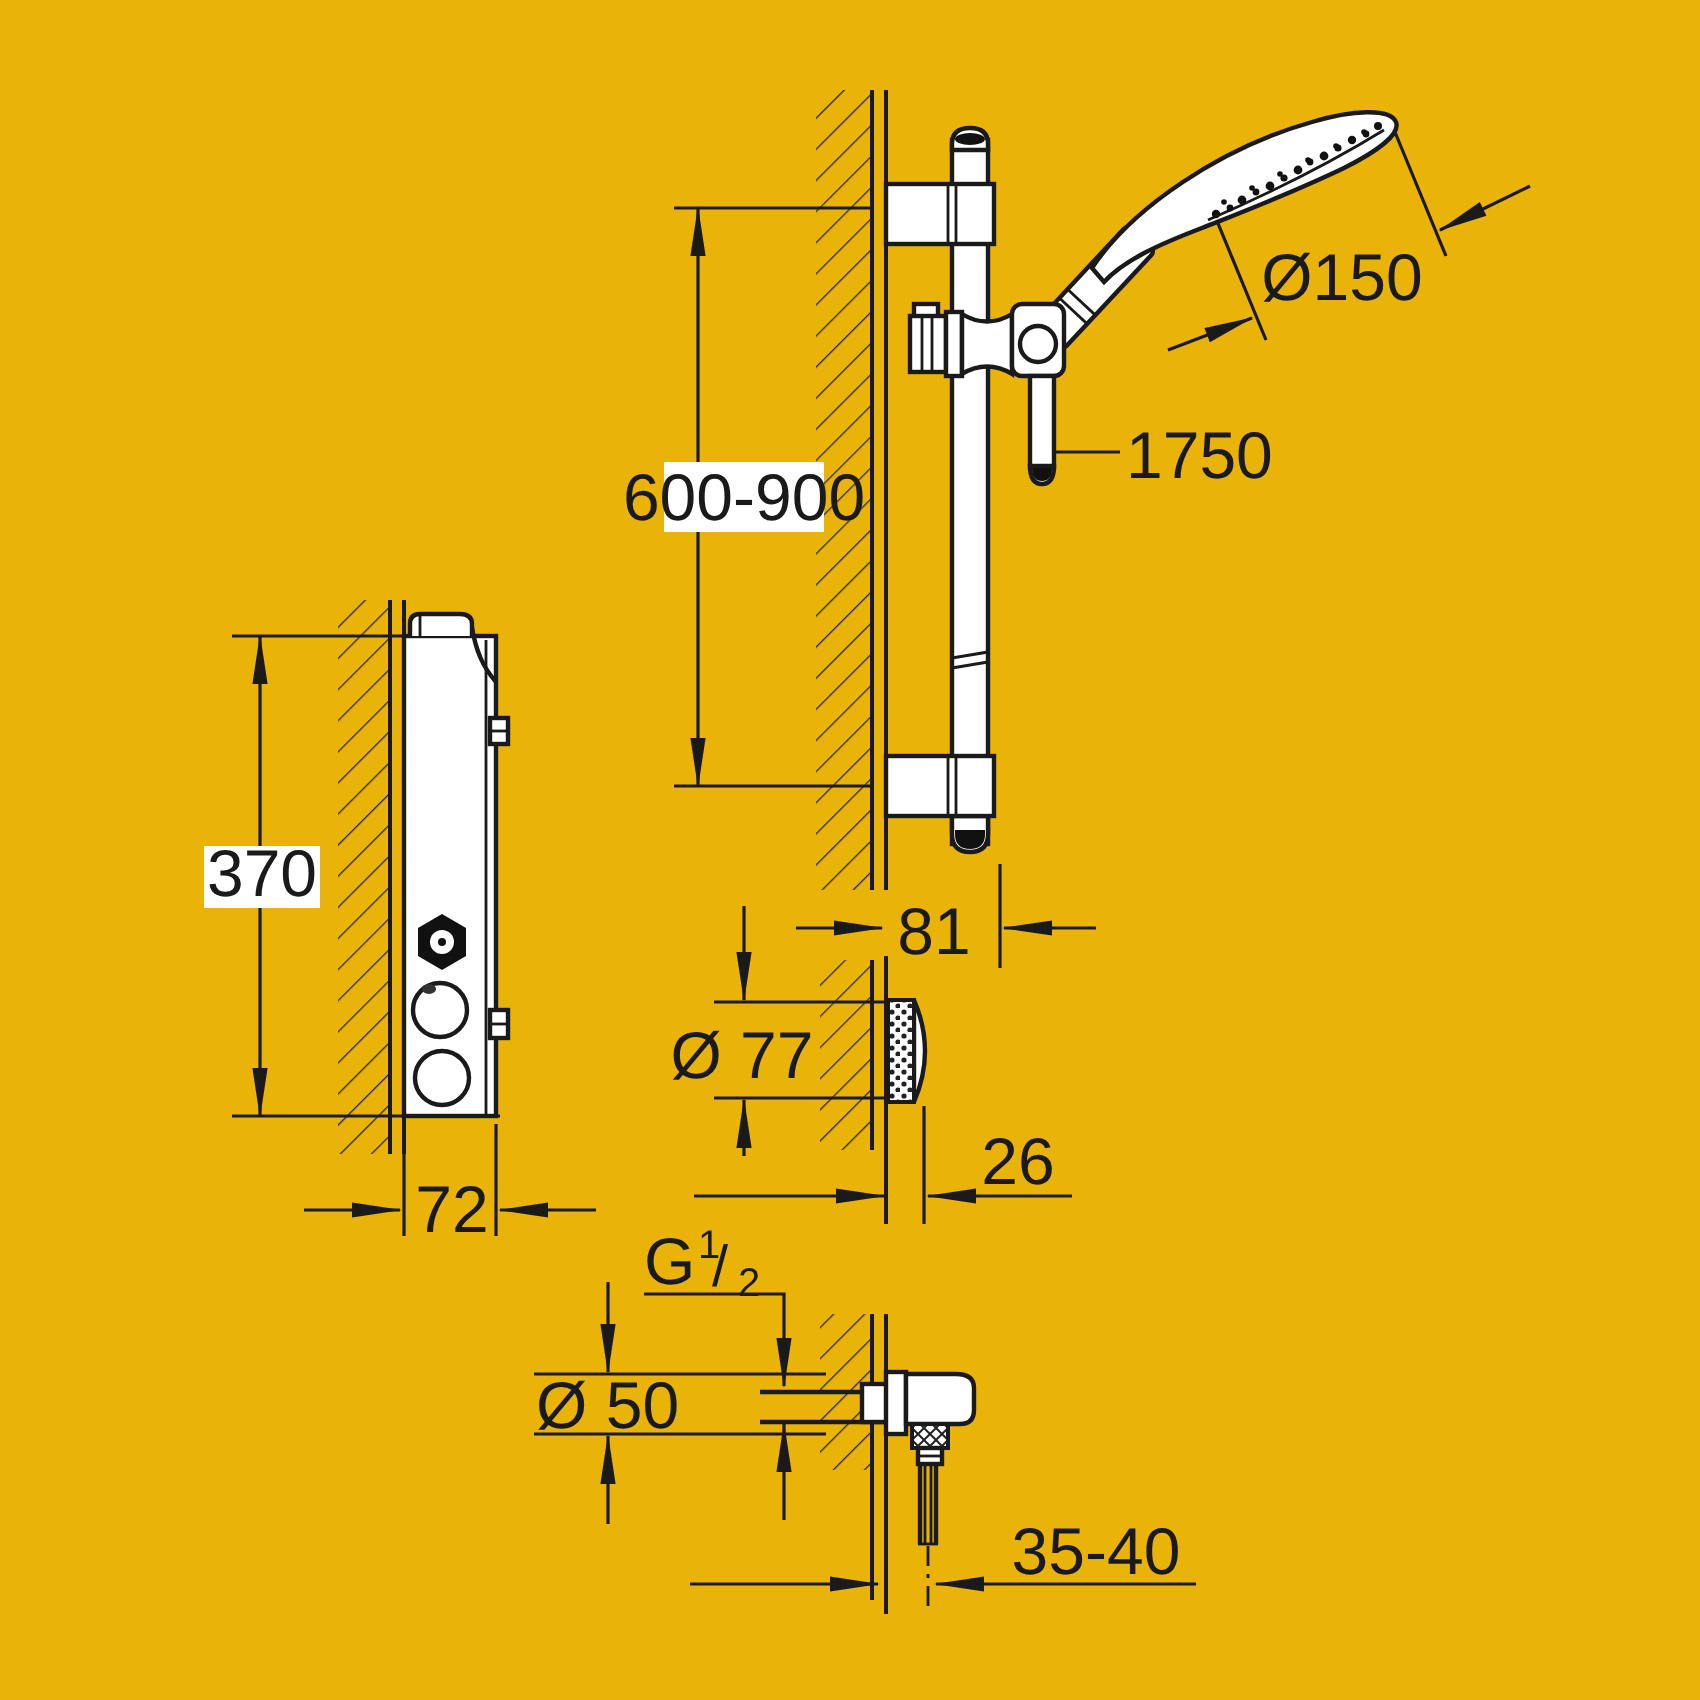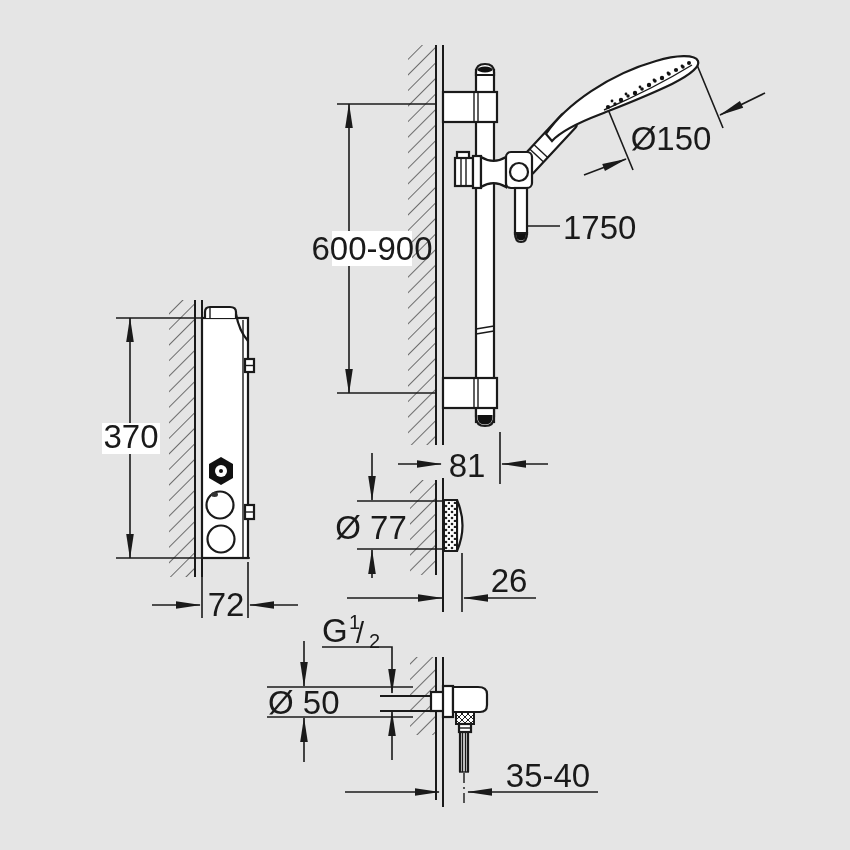--- a/index.html
+++ b/index.html
@@ -1,16 +1,16 @@
 <!DOCTYPE html>
 <html><head>
 <meta charset="utf-8">
 <style>
   html,body{margin:0;padding:0;background:#fff;}
-  .stage{width:850px;height:850px;background:#e5e5e5;position:relative;}
+  .stage{width:850px;height:850px;background:#eab308;position:relative;}
   svg text{font-family:"Liberation Sans","DejaVu Sans",sans-serif;fill:#1a1a1a;}
   .fs{font-size:33px;}
   .fsS{font-size:20px;}
   .fsM{font-size:29px;}
   .o{stroke:#1a1a1a;stroke-width:2.2;fill:#fff;}
   .t{stroke:#1a1a1a;stroke-width:2.2;fill:none;}
   .tn{stroke:#1a1a1a;stroke-width:1.4;fill:none;}
   .d{stroke:#1a1a1a;stroke-width:1.6;fill:none;}
   .w{stroke:#1a1a1a;stroke-width:2;fill:none;}
   .blk{fill:#111;stroke:none;}

